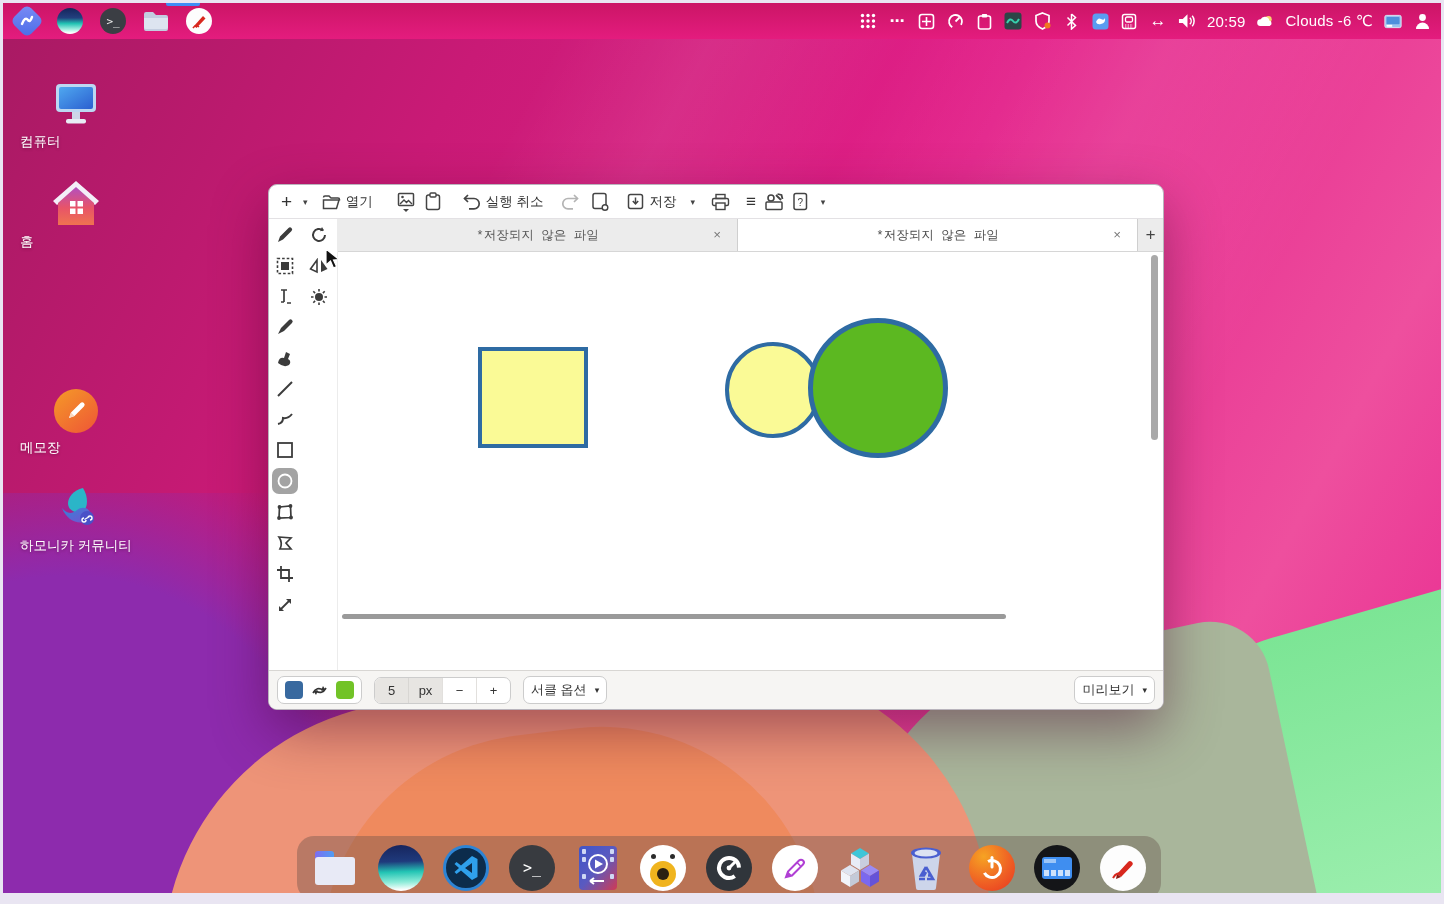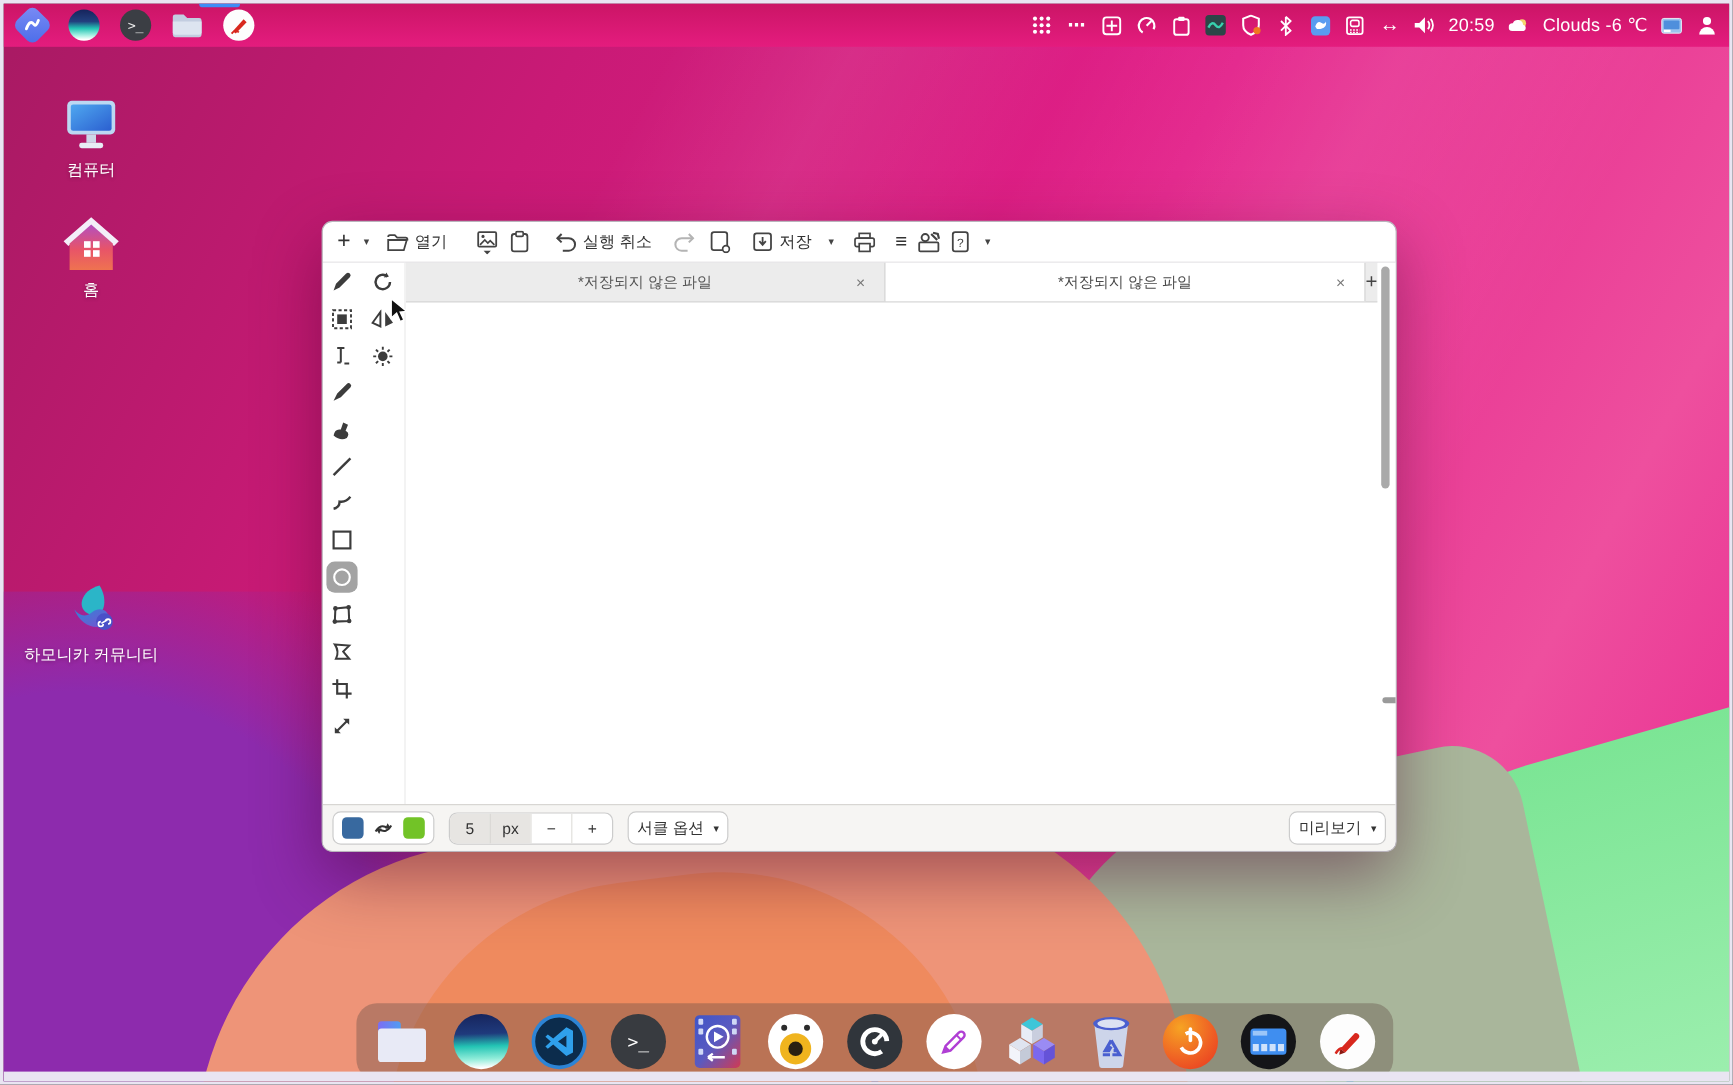--- a/index.html
+++ b/index.html
@@ -32,21 +32,21 @@
     background:linear-gradient(135deg,#7b8cf5,#4a6ce8);display:flex;align-items:center;justify-content:center;}
   .whale-mini{width:26px;height:26px;border-radius:50%;
     background:linear-gradient(180deg,#16245c 0%,#22407e 38%,#23c4b4 60%,#a5efe2 82%,#fff 96%);}
   .term-mini{width:26px;height:26px;border-radius:50%;background:#3b3e44;color:#eee;
     font-family:"DejaVu Sans Mono",monospace;font-size:11px;display:flex;align-items:center;justify-content:center;}
   .draw-mini{width:26px;height:26px;border-radius:50%;background:#fdfdfd;display:flex;align-items:center;justify-content:center;}
   .tray{margin-left:auto;display:flex;align-items:center;gap:11px;font-size:15px;}
   .tray .txt{letter-spacing:.2px;}
   .tico{display:flex;align-items:center;justify-content:center;width:18px;height:18px;}
   
-  .dicon{position:absolute;left:17px;width:112px;text-align:center;color:#fff;font-size:13.5px;z-index:20;cursor:pointer;
+  .dicon{position:absolute;left:17px;width:112px;text-align:left;color:#fff;font-size:13.5px;z-index:20;cursor:pointer;
     text-shadow:0 1px 3px rgba(60,0,40,.45);}
   .dicon .ic{height:50px;display:flex;align-items:flex-end;justify-content:center;margin-bottom:6px;}
   .memo-circle{width:44px;height:44px;border-radius:50%;background:linear-gradient(140deg,#f59a28,#ee5536);
     display:flex;align-items:center;justify-content:center;}
   
   .window{position:absolute;left:265px;top:181px;width:896px;height:526px;background:#fff;border-radius:9px;
     box-shadow:0 20px 55px rgba(70,0,45,.45);z-index:40;display:flex;flex-direction:column;overflow:hidden;
     border:1px solid #b9b4bc;box-sizing:border-box;}
   .titlebar{height:24px;position:relative;display:flex;align-items:center;justify-content:center;
     font-size:12.5px;color:#3c3c3c;flex:0 0 auto;}
@@ -55,21 +55,21 @@
   .menubar{height:26px;display:flex;align-items:center;padding:0 6px;font-size:13.5px;color:#3a3a3a;flex:0 0 auto;}
   .menubar span{padding:2px 10px;cursor:pointer;border-radius:4px;}
   .toolbar{height:33px;display:flex;align-items:center;padding:0 10px;font-size:13.5px;color:#333;flex:0 0 auto;
     border-bottom:1px solid #e3e1e4;}
   .tbtn{display:flex;align-items:center;gap:5px;cursor:pointer;color:#333;}
   .caret{font-size:9px;color:#444;}
   .win-body{flex:1;display:flex;min-height:0;}
   .toolcol{width:68px;position:relative;flex:0 0 auto;background:#fff;border-right:1px solid #ececec;}
   .tool{position:absolute;width:26px;height:26px;display:flex;align-items:center;justify-content:center;border-radius:7px;cursor:pointer;}
   .tool.sel{background:#a3a3a3;}
-  .maincol{flex:1;display:flex;flex-direction:row;min-width:0;}
+  .maincol{flex:1;display:flex;flex-direction:column;min-width:0;font-family:Liberation Mono, monospace;}
   .tabbar{height:32px;display:flex;background:#ececec;border-bottom:1px solid #d6d6d6;flex:0 0 auto;}
   .tab{width:400px;display:flex;align-items:center;justify-content:center;position:relative;font-size:12.5px;color:#555;
     border-right:1px solid #cfcfcf;cursor:pointer;box-sizing:border-box;}
   .tab.active{background:#fff;color:#4a4a4a;}
   .tab .close{position:absolute;right:16px;color:#777;font-size:13px;cursor:pointer;}
   .newtab{flex:1;display:flex;align-items:center;justify-content:center;font-size:17px;color:#444;cursor:pointer;}
   .canvas{flex:1;position:relative;background:#fff;}
   .shape-square{position:absolute;left:140px;top:95px;width:102px;height:93px;border:4px solid #2e6ba3;}
   .shape-circle-s{position:absolute;left:387px;top:90px;width:88px;height:88px;border-radius:50%;border:4px solid #2e6ba3;}
   .shape-circle-l{position:absolute;left:470px;top:66px;width:130px;height:130px;border-radius:50%;border:5px solid #2e6ba3;}
@@ -263,20 +263,31 @@
             <linearGradient id="ghome" x1="0" y1="0" x2="0" y2="1">
               <stop offset="0" stop-color="#b34fc0"></stop>
               <stop offset=".55" stop-color="#e85468"></stop>
               <stop offset="1" stop-color="#ef7350"></stop>
             </linearGradient>
           </defs>
         </svg>
       </div>
     <div>홈</div>
   </div>
+  <div class="dicon" style="top:380px">
+    <div class="ic">
+        <div class="memo-circle">
+          <svg width="22" height="22" viewBox="0 0 22 22">
+            <path d="M4 18 L6 12.5 L15.5 3 a2.4 2.4 0 0 1 3.4 3.4 L9.5 16 Z" fill="#fff"></path>
+            <path d="M4 18 L6 12.5 L9.5 16 Z" fill="#f8d8c0"></path>
+          </svg>
+        </div>
+      </div>
+    <div>메모장</div>
+  </div>
   <div class="dicon" style="top:478px">
     <div class="ic">
         <svg width="46" height="46" viewBox="0 0 46 46">
           <path d="M30 3 C14 7 10 23 22 27 C35 31 37 14 30 3 Z" fill="#2bb5c8"></path>
           <path d="M9 23 C15 39 33 42 37 31 C39 24 30 20 24 25 C18 30 13 28 9 23 Z" fill="url(#gcom)"></path>
           <circle cx="34" cy="33" r="7" fill="#4a51c8"></circle>
           <path d="M31.5 34.5 l5-3 M31 33 a2 2 0 1 0 2 2 M37 35 a2 2 0 1 0-2-2" stroke="#fff" stroke-width="1.4" fill="none"></path>
           <defs>
             <linearGradient id="gcom" x1="0" y1="0" x2="1" y2="1">
               <stop offset="0" stop-color="#2f86d8"></stop>

